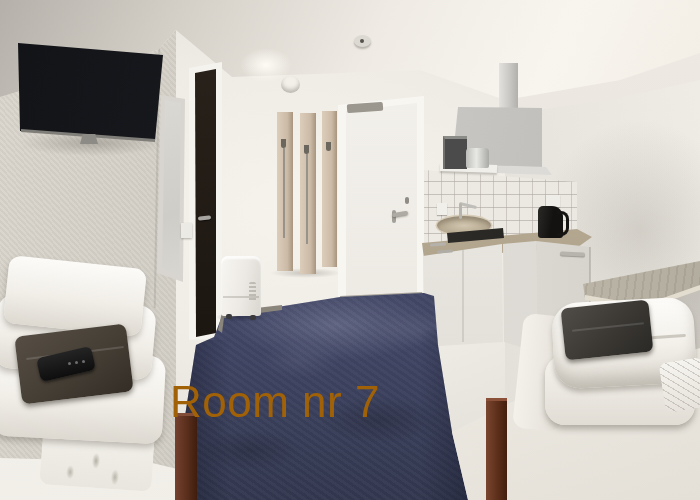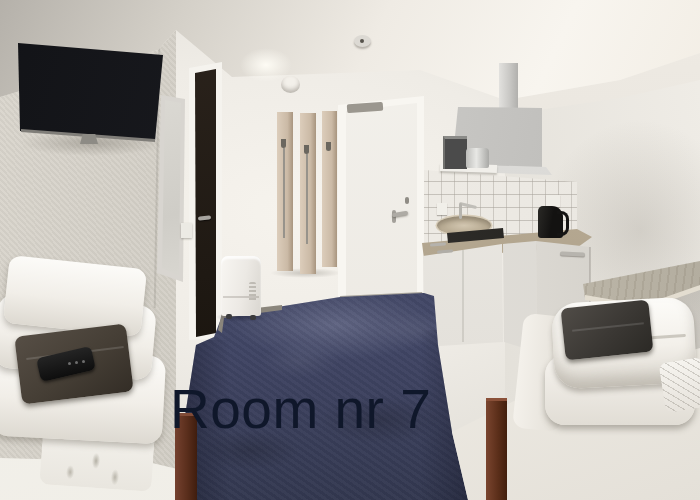--- a/index.html
+++ b/index.html
@@ -243,22 +243,22 @@
   #right-pillow{left:662px;top:360px;width:44px;height:50px;border-radius:8px;transform:rotate(-9deg);
     background:
      repeating-linear-gradient(40deg,rgba(115,110,100,.28) 0 1px,rgba(0,0,0,0) 1px 6px),
      linear-gradient(180deg,#f6f4ef,#e7e3dc);}
   #right-towel{left:563px;top:304px;width:88px;height:52px;border-radius:7px;transform:rotate(-6deg);
     background:linear-gradient(140deg,#504c47 0%,#3b3834 55%,#2b2925 100%);
     box-shadow:0 3px 4px rgba(40,36,28,.5);}
   #right-towel-fold{left:572px;top:326px;width:72px;height:2px;background:rgba(255,255,255,.13);transform:rotate(-6deg);}
 
   
-  #caption-text{left:170px;top:377px;font-size:55px;letter-spacing:.5px;
-    color:#0f172a;white-space:nowrap;font-weight:400;}
+  #caption-text{left:170px;top:377px;font-size:44px;letter-spacing:.5px;
+    color:#a16207;white-space:nowrap;font-weight:400;}
 </style>
 </head>
 <body>
 
 <div id="scene">
 
   <div id="left-wall">
       <div id="left-wall-texture"></div>
     </div>
   <div id="wall-corner-line"></div>

